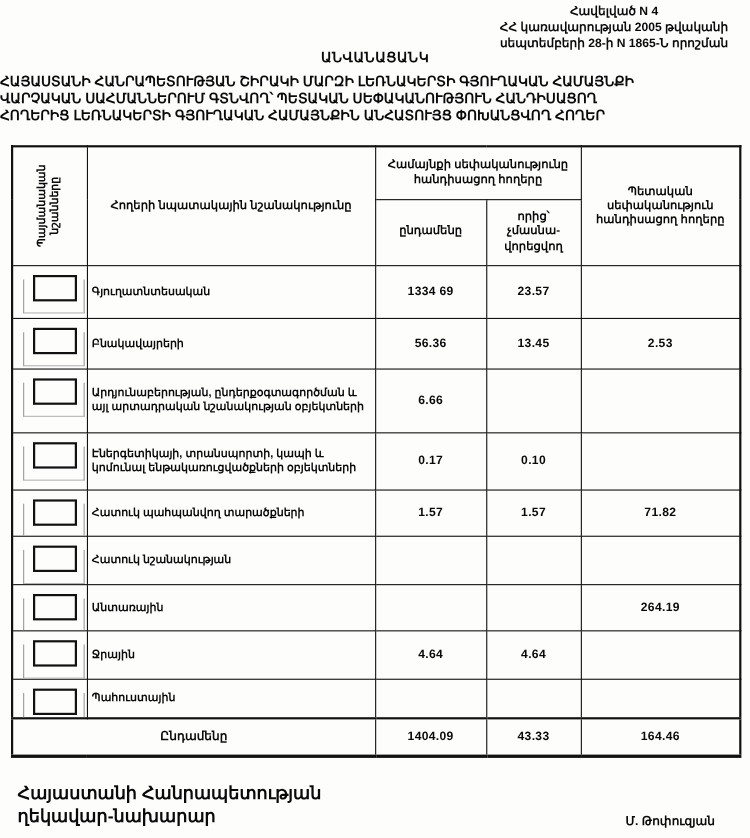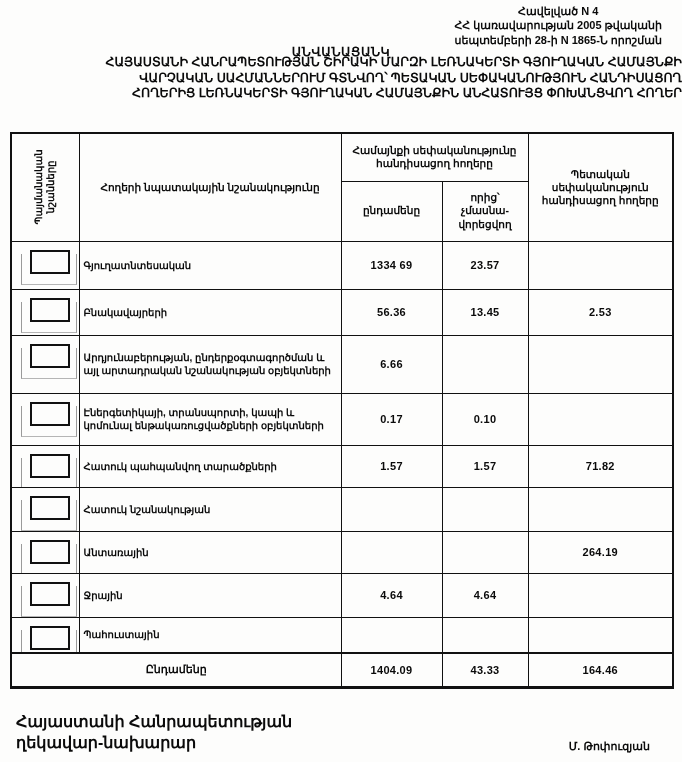--- a/index.html
+++ b/index.html
@@ -11,22 +11,22 @@
   }
   .annex{
     position:absolute;top:4px;right:20px;
     text-align:center;font-weight:bold;font-size:11px;line-height:1.3;
   }
   .doc-title{
     position:absolute;top:44px;left:0;width:100%;
     text-align:center;font-weight:bold;font-size:12.5px;letter-spacing:.5px;
   }
   .doc-subtitle{
-    position:absolute;top:55px;left:0;width:100%;
-    text-align:right;font-weight:bold;font-size:12.5px;line-height:1.25;
+    position:absolute;top:67px;left:0;width:100%;
+    text-align:left;font-weight:bold;font-size:12.5px;line-height:1.25;
   }
   table.doc{
     position:absolute;top:132px;left:10px;width:662px;
     border-collapse:collapse;table-layout:fixed;
   }
   table.doc th, table.doc td{
     border:1.6px solid #111;
     padding:2px 4px;
     font-weight:bold;
     overflow:hidden;

